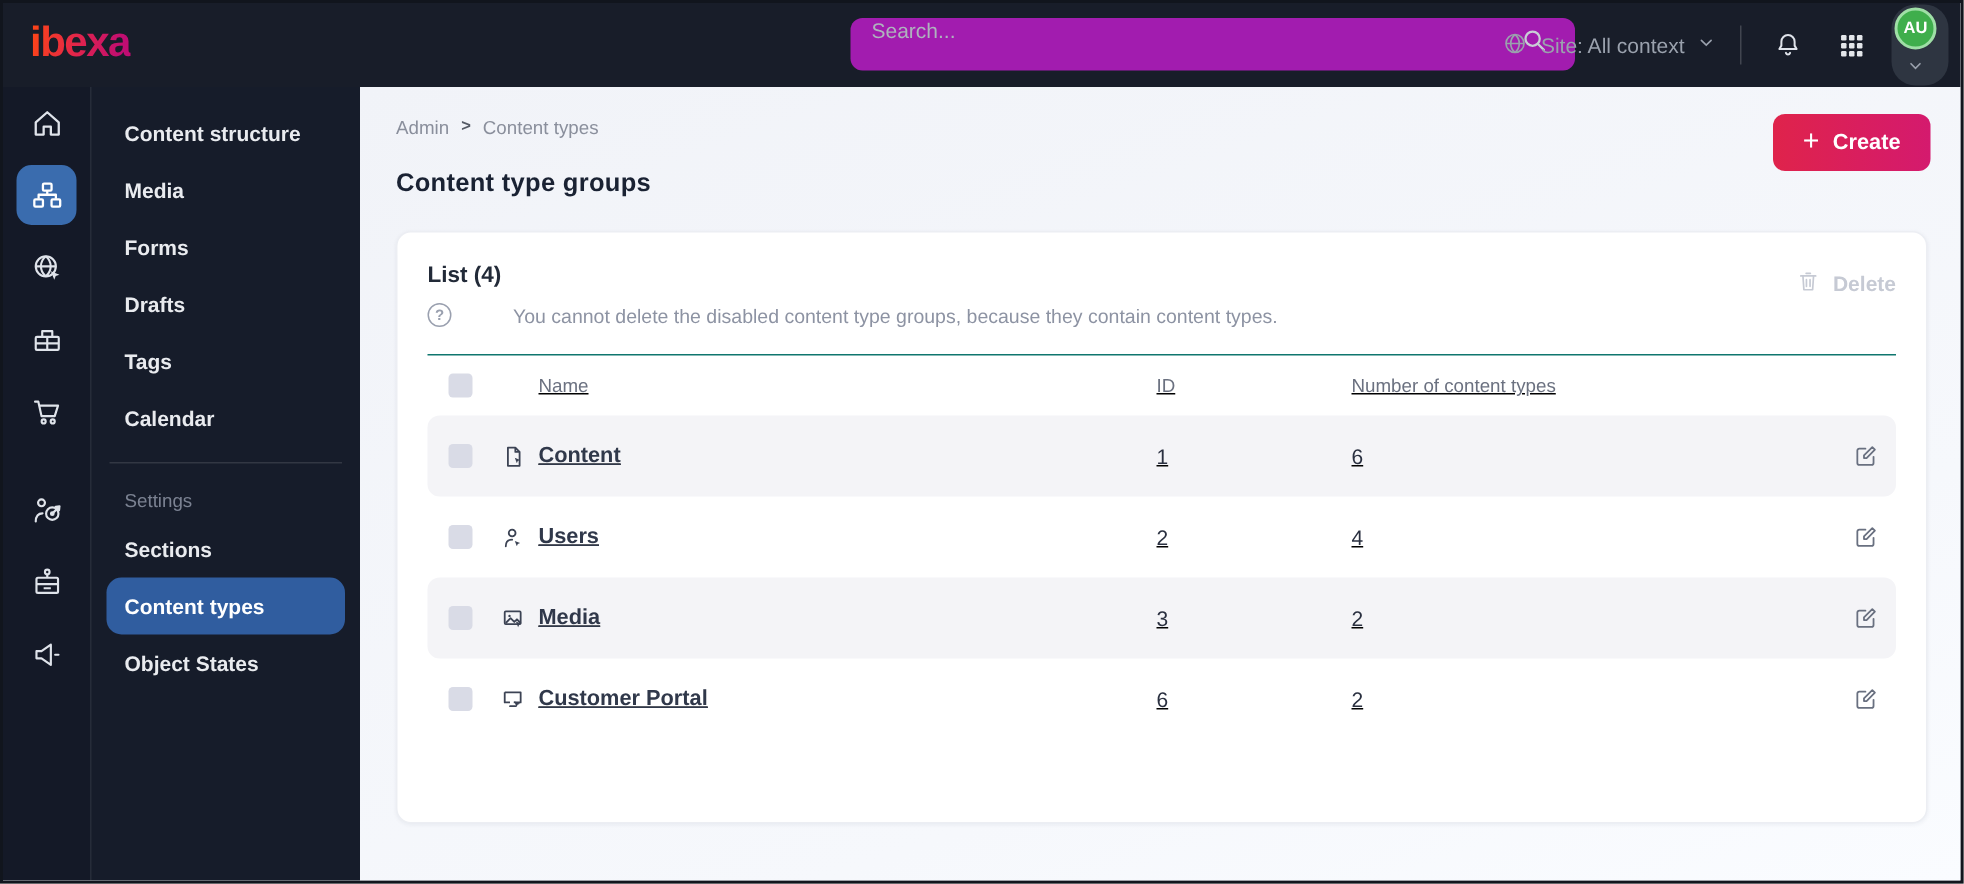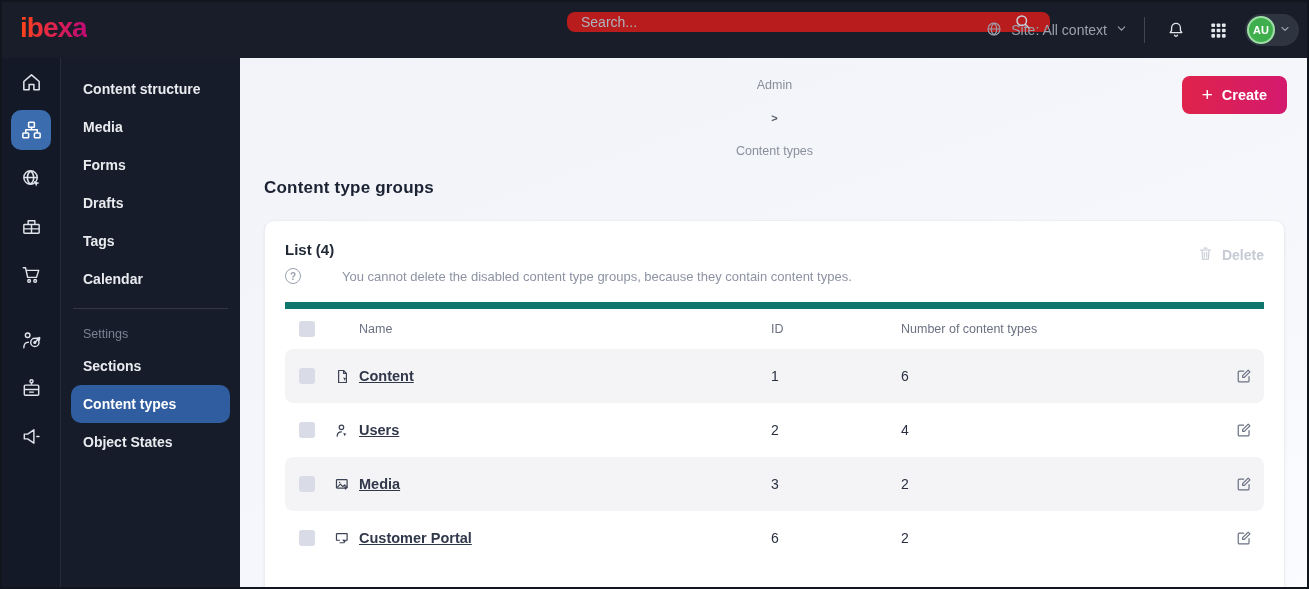--- a/index.html
+++ b/index.html
@@ -15,39 +15,39 @@
     position:absolute; top:0; left:0; right:0; height:56px;
     background:#181d29; z-index:5;
   }
   .logo {
     position:absolute; left:18px; top:10px;
     font-size:28px; font-weight:bold; letter-spacing:-1px;
     background:linear-gradient(100deg,#ff4713 0%,#e0234e 50%,#c00d72 90%);
     -webkit-background-clip:text; background-clip:text; color:transparent;
   }
   .search {
-    position:absolute; left:565px; top:10px; width:483px; height:20px;
-    background:#b91c1c; border-radius:8px; display:flex; align-items:center;
+    position:absolute; left:565px; top:10px; width:483px; height:35px;
+    background:#a21caf; border-radius:8px; display:flex; align-items:flex-start;
     padding:0 12px 0 14px;
   }
   .search input {
     flex:1; background:transparent; border:none; outline:none;
     color:#c6cad3; font-size:14px; font-family:"Liberation Sans",sans-serif;
   }
   .search input::placeholder { color:#aeb3bd; }
   .top-right {
     position:absolute; right:8px; top:0; height:56px;
     display:flex; align-items:center; gap:12px;
   }
   .site-sel { display:flex; align-items:center; gap:8px; color:#9aa1ad; font-size:14px; cursor:pointer; }
   .vdiv { width:1px; height:26px; background:rgba(255,255,255,0.18); margin:0 4px; }
   .icon-btn { display:grid; place-items:center; width:30px; height:30px; cursor:pointer; }
   .avatar-pill {
     display:flex; align-items:center; gap:4px; background:#2e3541;
-    border-radius:16px; padding:2px 8px 2px 2px; cursor:pointer;
+    border-radius:16px; padding:2px 8px 2px 2px; cursor:pointer;flex-direction:column;
   }
   .avatar {
     width:28px; height:28px; border-radius:50%; background:#3fae4c;
     border:2px solid #9fdfa6; color:#ffffff; font-size:11px; font-weight:bold;
     display:grid; place-items:center; letter-spacing:0;
   }
 
   
   .rail {
     position:absolute; left:0; top:56px; bottom:0; width:58px;
@@ -75,21 +75,21 @@
   .side-item.active { background:#305d9f; color:#ffffff; }
   .side-divider { height:1px; background:rgba(255,255,255,0.12); margin:10px 2px; }
   .side-section { padding:8px 12px 6px; color:#7b8292; font-size:12.5px; }
 
   
   .main {
     position:absolute; left:238px; top:56px; right:0; bottom:0;
     background:linear-gradient(160deg,#f1f3f8 0%,#f6f8fc 70%,#fafcff 100%);
     padding:20px 22px 0 24px; overflow:hidden;
   }
-  .breadcrumb { display:flex; align-items:center; gap:20px; font-size:12.5px; color:#8a8f9c;flex-direction:column; }
+  .breadcrumb { display:flex; gap:8px; font-size:12.5px; color:#8a8f9c; }
   .crumb-sep { color:#555b66; font-weight:bold; font-size:11px; }
   .crumb { cursor:pointer; }
   .create-btn {
     position:absolute; right:20px; top:18px; height:38px; padding:0 20px;
     border:none; border-radius:8px; cursor:pointer;
     background:linear-gradient(90deg,#df234b,#d41a6e);
     color:#ffffff; font-size:14.5px; font-weight:600;
     display:flex; align-items:center; gap:9px;
     font-family:"Liberation Sans",sans-serif;
   }
@@ -110,21 +110,21 @@
     color:#9aa0af; font-size:10px; font-weight:bold; display:grid; place-items:center;
     flex:0 0 auto;
   }
   .helper-text { font-size:13px; color:#8d93a3;margin-left:32px; }
   .delete-btn {
     display:flex; align-items:center; gap:8px; border:none; background:transparent;
     color:#c6cad4; font-size:14px; font-weight:600; cursor:default; margin-top:4px;
     font-family:"Liberation Sans",sans-serif;
   }
 
-  .table { margin-top:18px; border-top:7px solid #0f766e; }
+  .table { margin-top:18px; border-top:1px solid #0f766e;text-decoration:underline; }
   .trow {
     display:grid; grid-template-columns:40px 34px 412px 130px 1fr 40px;
     align-items:center;
   }
   .thead { height:40px; color:#6b7180; font-size:12.5px; }
   .tbody-row { height:54px; border-radius:8px; }
   .tbody-row.striped { background:#f4f4f7; }
   .checkbox {
     width:16px; height:16px; background:#d9dbe6; border-radius:3px;
     margin-left:14px; cursor:pointer;

